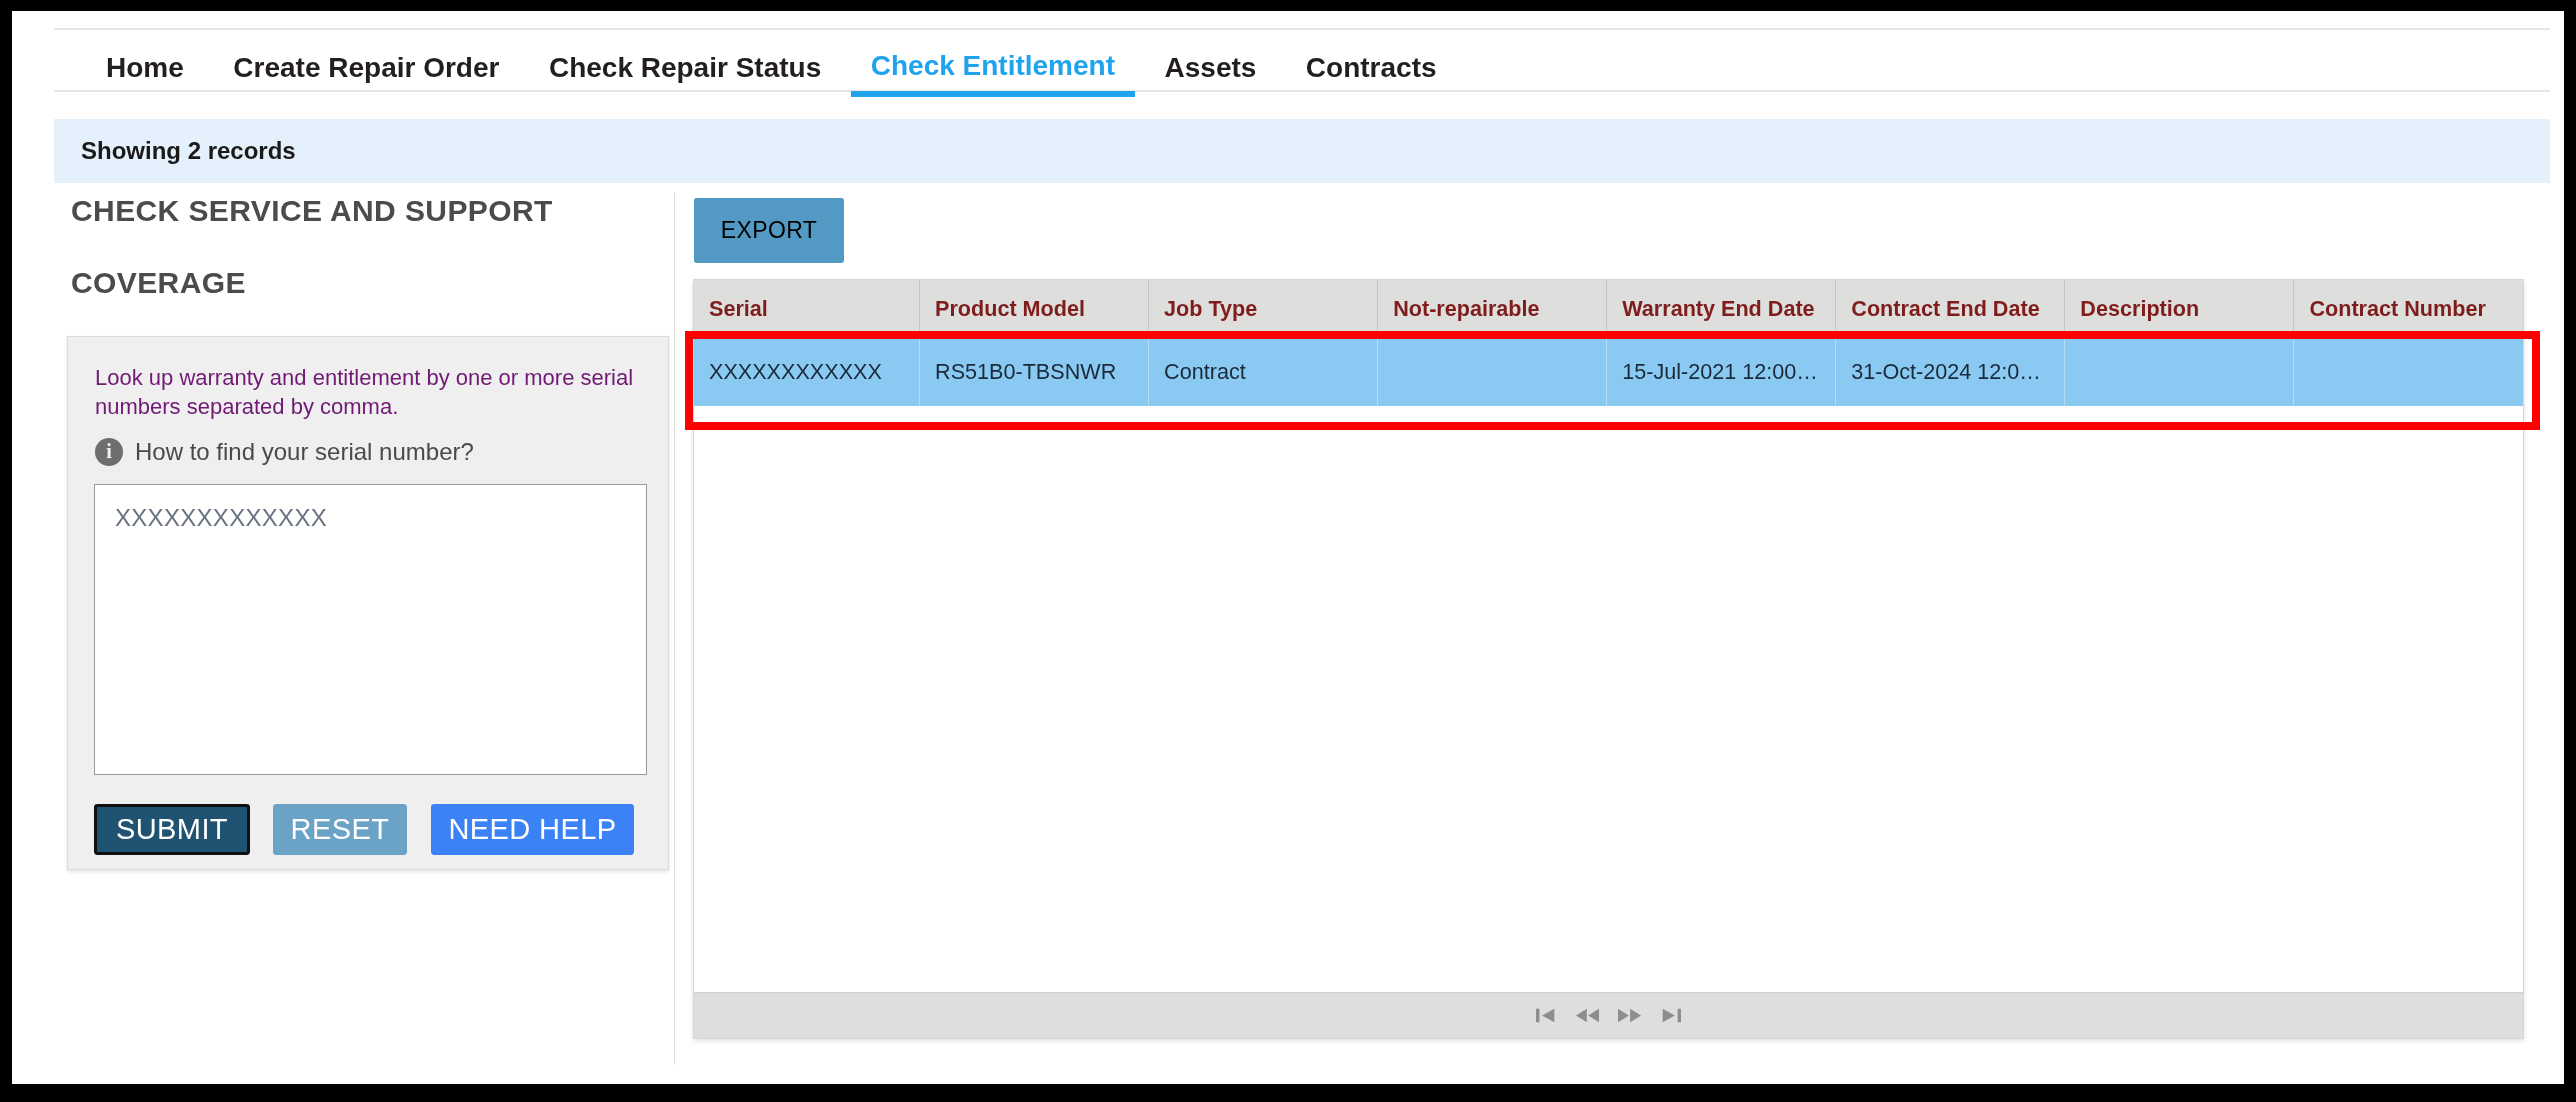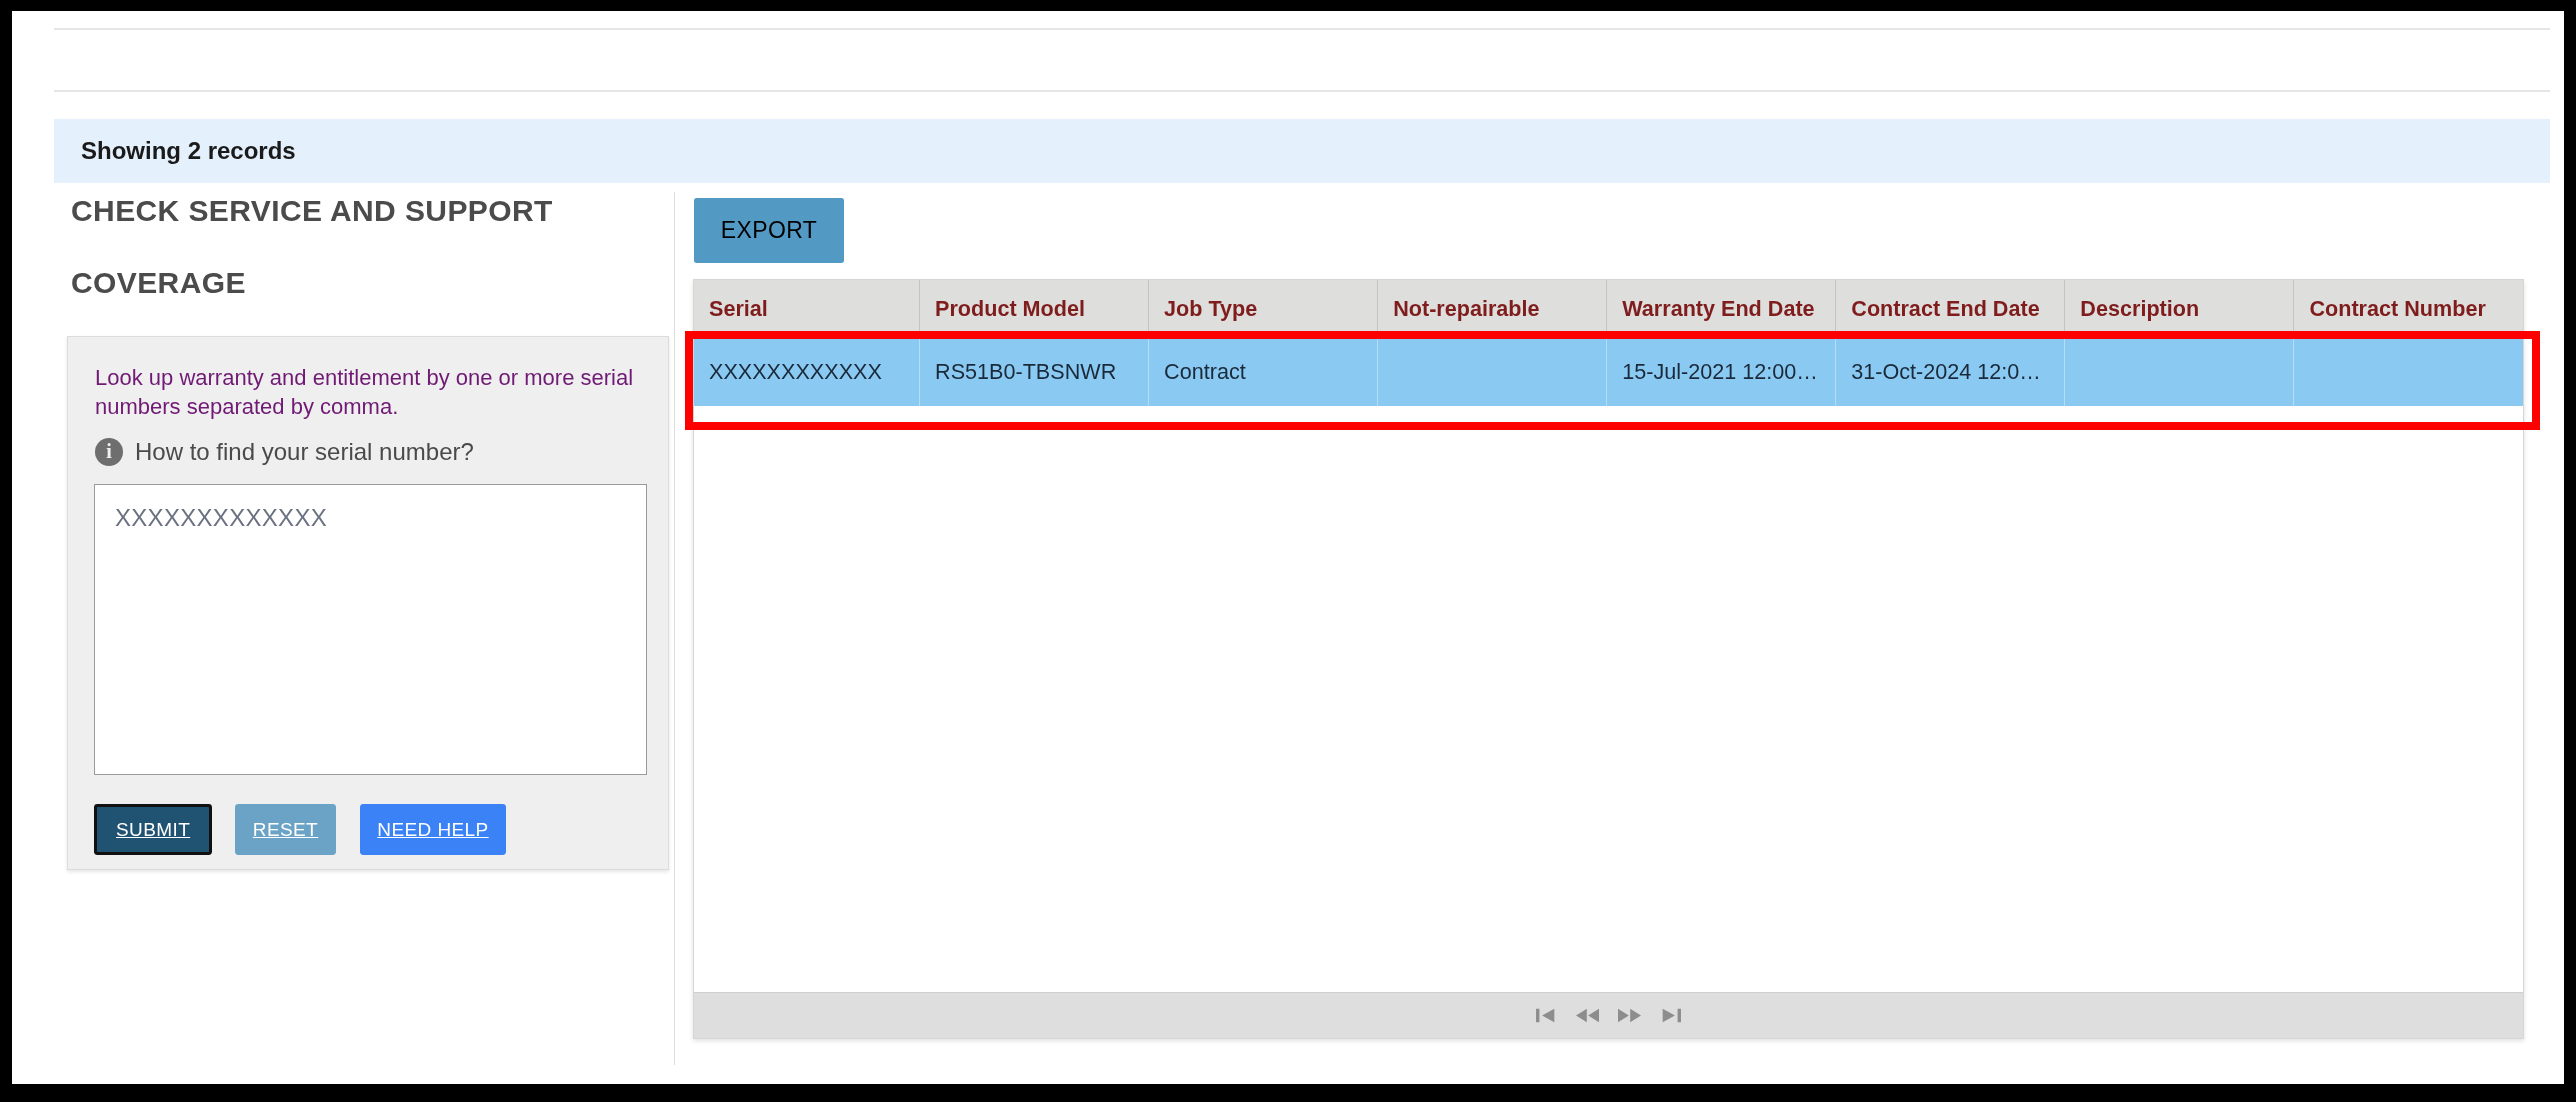--- a/index.html
+++ b/index.html
@@ -149,33 +149,32 @@
     letter-spacing: 0.3px;
     outline: none;
   }
   .btn-row {
     position: absolute;
     left: 26px; top: 467px;
     display: flex;
     align-items: center;
   }
   .btn {
-    font-size: 19px;
+    font-size: 29px;
     font-weight: normal;
     color: #ffffff;
     border: none;
     border-radius: 3.4px;
     padding: 0 17.6px;
     height: 51px;
     line-height: 51px;
     cursor: pointer;
     font-family: "Liberation Sans", sans-serif;
     letter-spacing: 0.4px;
     white-space: nowrap;
-    text-decoration: underline;
   }
   .btn-submit {
     background: #205272;
     border: 3.4px solid #111111;
     line-height: 45px;
     padding: 0 19px;
   }
   .btn-reset { background: #6ba3c6; margin-left: 23px; }
   .btn-help  { background: #3b82f6; margin-left: 24px; }
 
@@ -275,20 +274,28 @@
   }
 </style>
 </head>
 <body>
 
 <div id="page">
 
   <div class="nav-rule-top"></div>
   <div class="nav-bar"></div>
 
+  <nav class="nav-tabs">
+    <div class="nav-tab">Home</div>
+    <div class="nav-tab">Create Repair Order</div>
+    <div class="nav-tab">Check Repair Status</div>
+    <div class="nav-tab active">Check Entitlement</div>
+    <div class="nav-tab">Assets</div>
+    <div class="nav-tab">Contracts</div>
+  </nav>
 
   <div class="records-banner">
     <span class="txt">Showing 2 records</span>
   </div>
 
   <div class="col-divider"></div>
 
   <div class="left-col">
     <div class="panel-title">CHECK SERVICE AND SUPPORT</div>
     <div class="panel-title second">COVERAGE</div>

